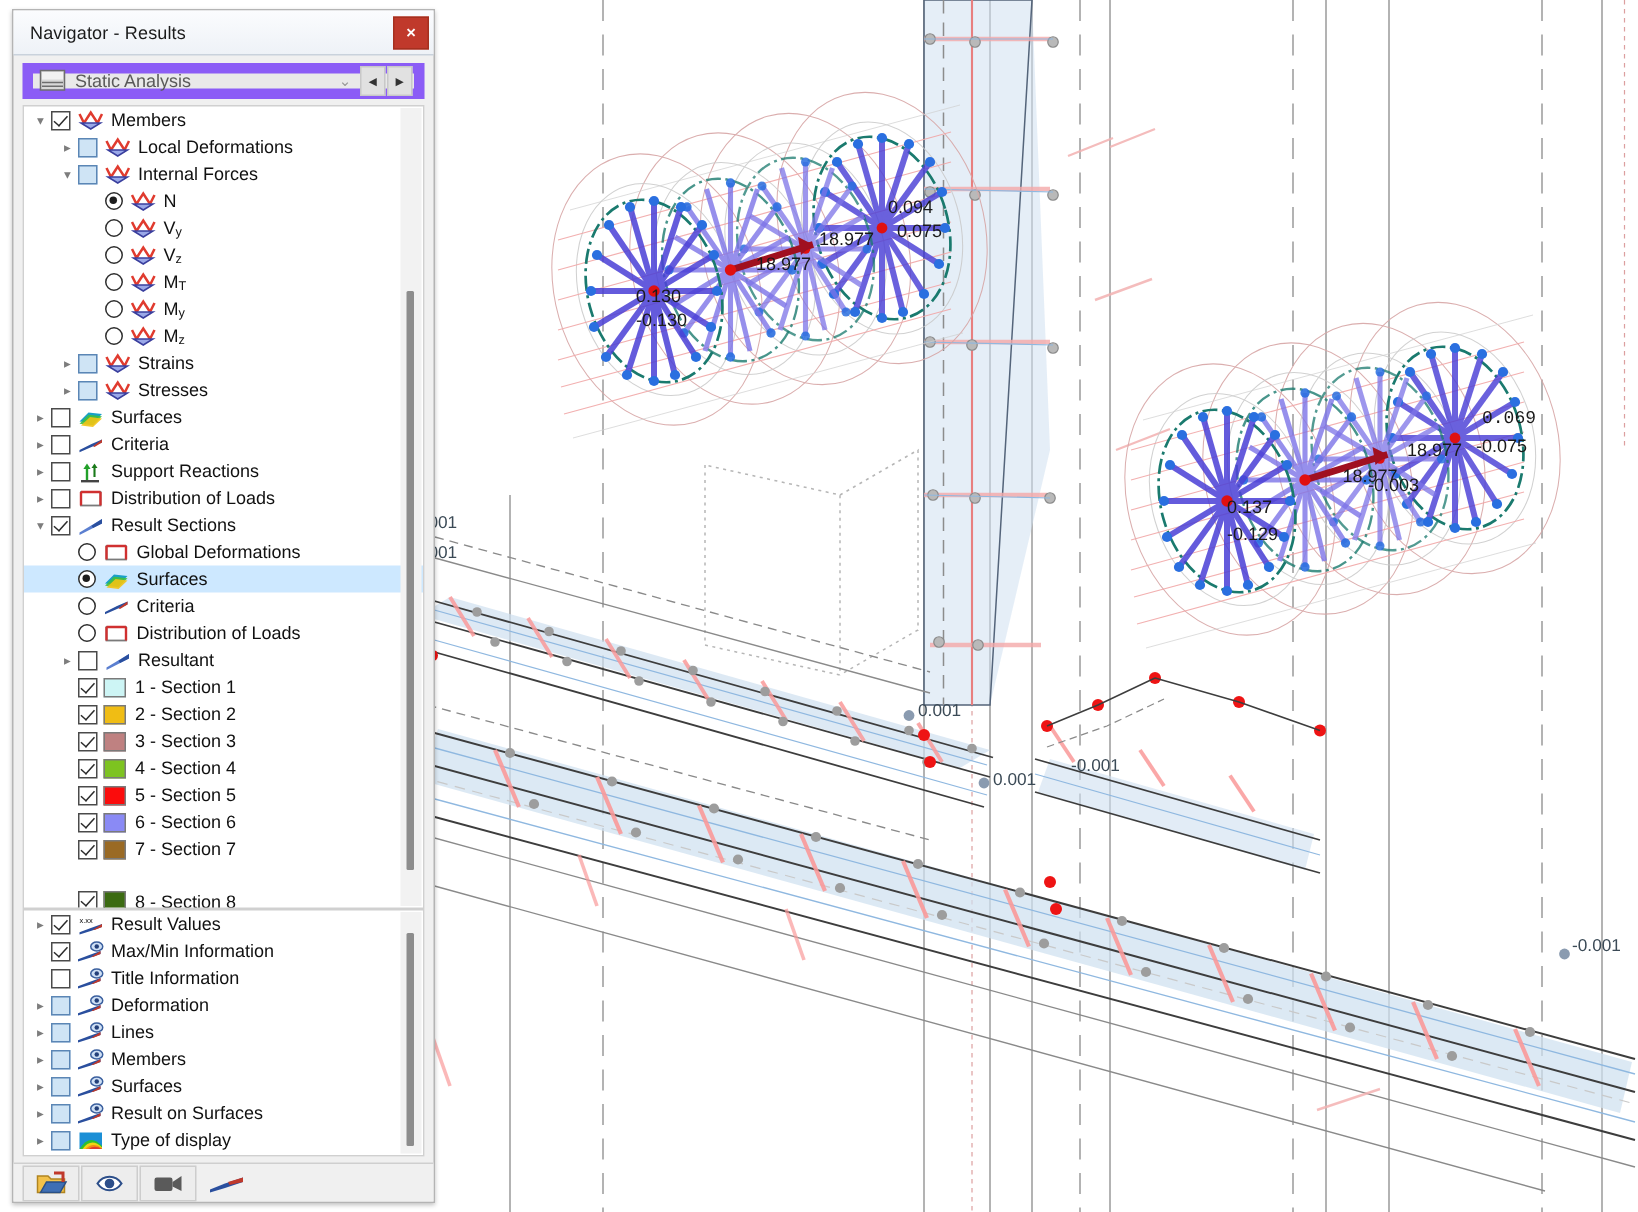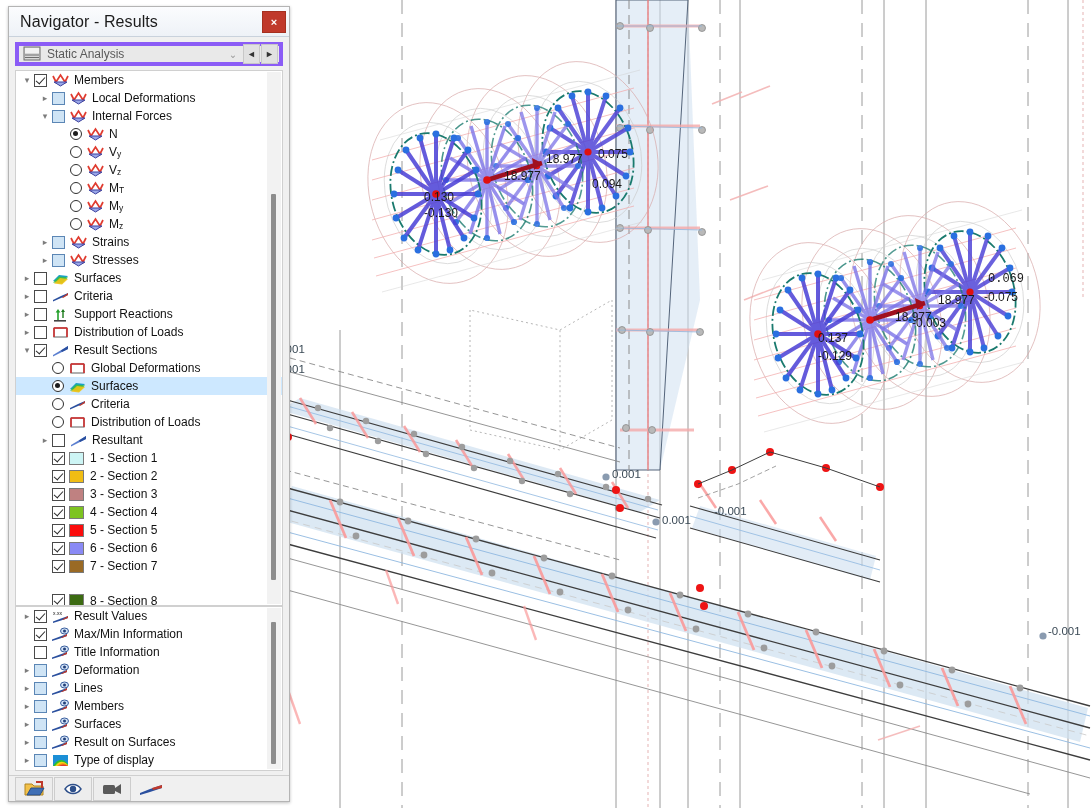--- a/index.html
+++ b/index.html
@@ -26,31 +26,31 @@
     display: flex; flex-direction: column;
     z-index: 20;
   }
   .nav-titlebar {
     height: 30px; flex: 0 0 30px;
     background: linear-gradient(#fbfcfe,#eef2f7);
     border-bottom: 1px solid #c9d2dc;
     display: flex; align-items: center;
     padding: 0 3px 0 11px;
   }
-  .nav-title { font-size: 16px; color: #1b1b1b; flex: 1; letter-spacing: .1px; }
+  .nav-title { font-size: 12px; color: #1b1b1b; flex: 1; letter-spacing: .1px; }
   .nav-close {
     width: 24px; height: 22px; background: #c0392b;
     color: #fff; font-size: 11px; font-weight: bold;
     display: flex; align-items: center; justify-content: center;
     border: 1px solid #a5301f; cursor: pointer;
   }
 
   .nav-combobar {
     margin: 5px 6px 4px 6px; height: 24px;
-    background: #e9e9e9; border: 4px solid #8b5cf6;
+    background: #e9e9e9; border: 7px solid #8b5cf6;
     display: flex; align-items: center; padding: 0 1px 0 4px;
   }
   .combo-icon { width: 18px; height: 16px; flex: 0 0 18px; position: relative; }
   .combo-label { font-size: 12px; color: #5a5a5a; margin-left: 6px; flex: 1; }
   .combo-chev { width: 18px; text-align: center; color: #9a9a9a; font-size: 10px; }
   .combo-arrow {
     width: 17px; height: 20px; background: #e1e1e1;
     border: 1px solid #c8c8c8; margin-left: 1px;
     display: flex; align-items: center; justify-content: center;
     font-size: 9px; color: #333; cursor: pointer;
@@ -697,21 +697,21 @@
         <g fill="#8a9bb0">
           <circle cx="606" cy="477" r="3.6"></circle>
           <circle cx="656" cy="522" r="3.6"></circle>
           <circle cx="1043" cy="636" r="3.6"></circle>
         </g>
 
       </g>
     </svg>
 
     <div id="vplabels">
-        <div class="vlabel" style="left: 592px; top: 131px; margin-top: 46px;">0.094</div>
+        <div class="vlabel" style="left: 592px; top: 131px;">0.094</div>
         <div class="vlabel" style="left: 598px; top: 147px;">0.075</div>
         <div class="vlabel" style="left: 546px; top: 152px;">18.977</div>
         <div class="vlabel" style="left: 504px; top: 169px;">18.977</div>
         <div class="vlabel" style="left: 424px; top: 190px;">0.130</div>
         <div class="vlabel" style="left: 424px; top: 206px;">-0.130</div>
         <div class="vlabel" style="left: 988px; top: 272px; font-family: Liberation Mono, monospace;">0.069</div>
         <div class="vlabel" style="left: 984px; top: 290px; text-align: right;">-0.075</div>
         <div class="vlabel" style="left: 938px; top: 293px;">18.977</div>
         <div class="vlabel" style="left: 895px; top: 310px;">18.977</div>
         <div class="vlabel" style="left: 818px; top: 331px;">0.137</div>

